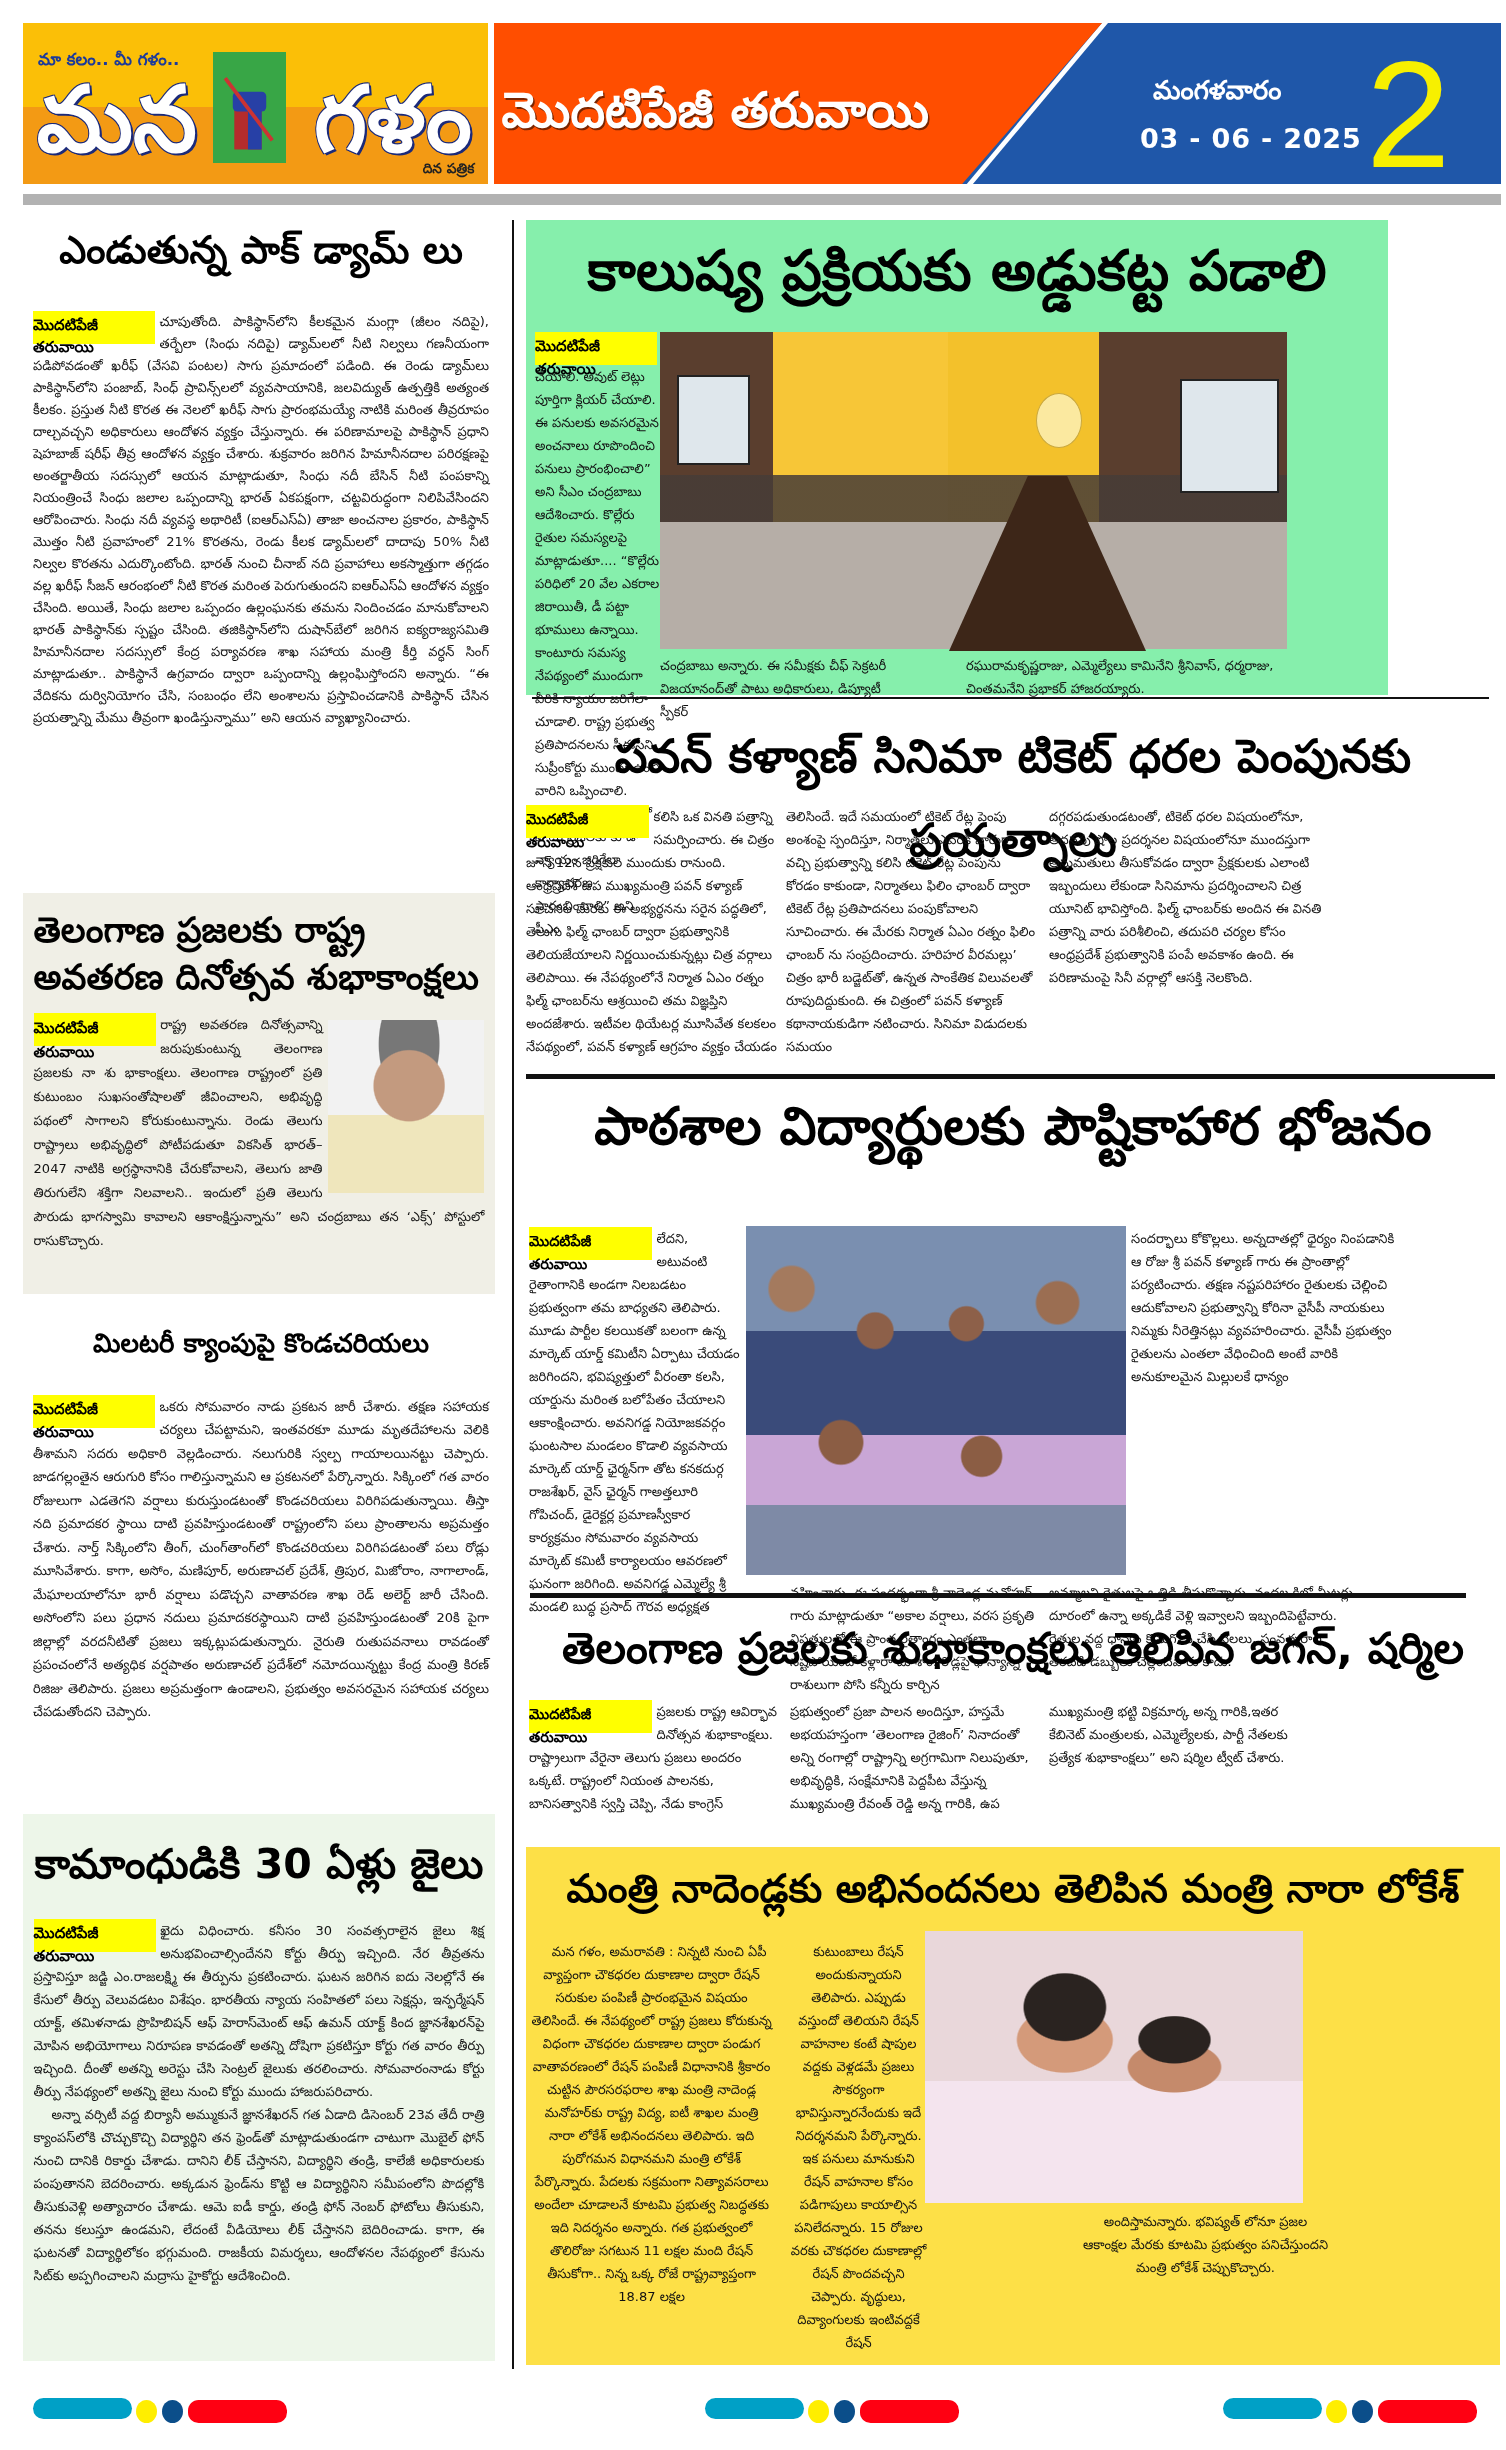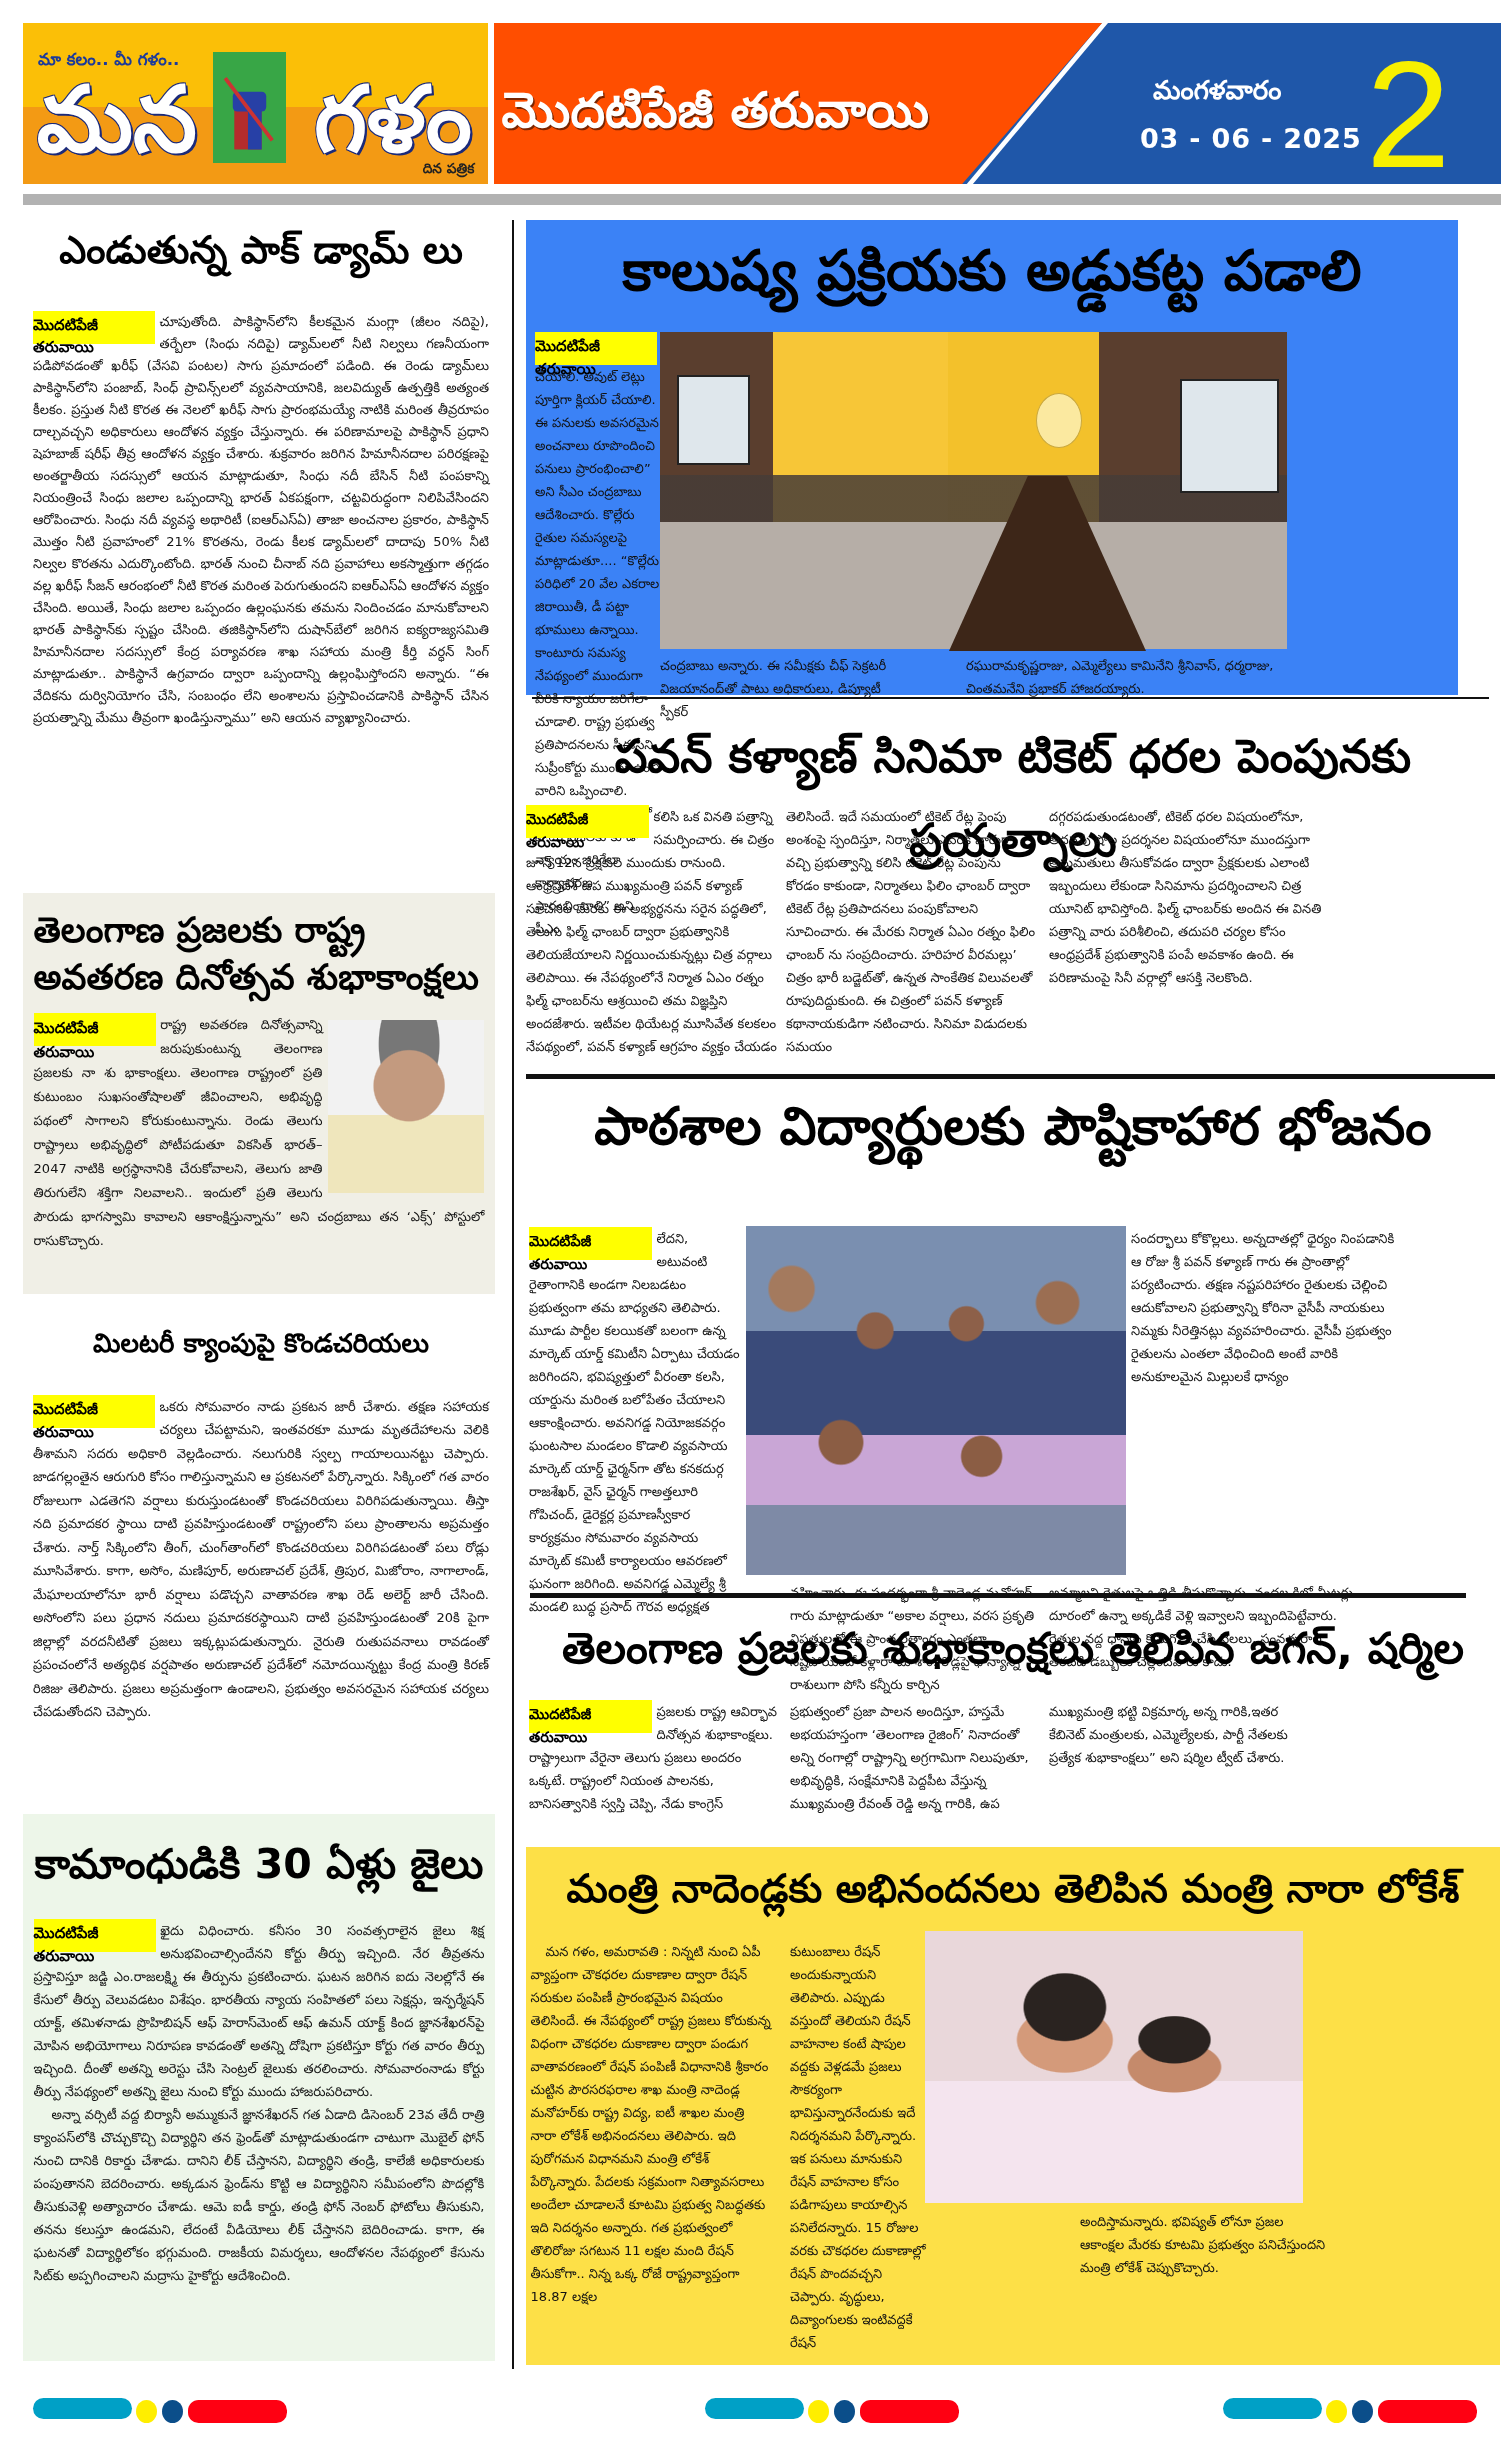--- a/index.html
+++ b/index.html
@@ -62,21 +62,21 @@
   #art3 .kicker { font-size: 15px; width: 122px; height: 33px; }
   #art3 .body { margin-top: 13.7px; line-height: 23.5px; }
 
   #art4 { left: 23px; top: 1814px; width: 472px; height: 547px; background: #edf6e9; padding: 12px 10.6px; }
   #art4 .headline { font-size: 41px; height: 79px; line-height: 76px; }
   #art4 .kicker { font-size: 15px; width: 122px; height: 33px; }
   #art4 .body { margin-top: 13.7px; line-height: 23px; }
   #art4 .body .indent { text-indent: 18px; }
 
   
-  #art5 { left: 526px; top: 220px; width: 932px; height: 475px; background: #3b82f6; padding: 0 9px; }
+  #art5 { left: 526px; top: 220px; width: 862px; height: 475px; background: #86efac; padding: 0 9px; }
   #art5 .headline { font-size: 56px; height: 106px; line-height: 91px; margin-top: 4.6px; }
   #art5 .kicker { font-size: 15px; width: 122px; height: 33px; }
   #art5 .c1text { position: absolute; left: 9px; top: 112px; width: 125px; }
   #art5 .photo { position: absolute; left: 134px; top: 112px; width: 627px; height: 317px;
                  background:
                    linear-gradient(180deg, transparent 0 45%, rgba(70,60,55,0.85) 45% 60%, #b6aea7 60%),
                    linear-gradient(90deg, #5a3e2e 0 18%, #f7c637 18% 46%, #f3c12b 46% 70%, #5a3e2e 70% 100%); }
   #art5 .photo .screen1 { position: absolute; left: 16.7px; top: 43px; width: 73px; height: 90px; background: #dfe7ec; border: 2.3px solid #222; }
   #art5 .photo .screen2 { position: absolute; right: 7.6px; top: 47px; width: 99px; height: 114px; background: #dfe7ec; border: 2.3px solid #222; }
   #art5 .photo .emblem { position: absolute; left: 376px; top: 61px; width: 46px; height: 55px; border-radius: 50%; background: #fbe9a0; border: 1.5px solid #c9a83f; }
@@ -131,21 +131,21 @@
   #art9 .col.a { left: 4.6px; width: 242px; }
   #art9 .col.b { left: 264px; width: 137px; }
   #art9 .col.c { left: 554px; top: 363px; width: 251px; }
   #art9 .photo { position: absolute; left: 399px; top: 84px; width: 378px; height: 272px;
                  background:
                    radial-gradient(ellipse at 37% 28%, #2a2320 0 12%, transparent 12.5%),
                    radial-gradient(ellipse at 37% 40%, #d49a7a 0 14%, transparent 14.5%),
                    radial-gradient(ellipse at 66% 40%, #2a2320 0 10%, transparent 10.5%),
                    radial-gradient(ellipse at 66% 50%, #c58a6b 0 13%, transparent 13.5%),
                    linear-gradient(180deg, #e9d7da 0 55%, #f4e4ee 55%); }
-  #art9 .body { line-height: 23px; text-align: left; font-size: 13px; }
+  #art9 .body { line-height: 23px; text-align: center; font-size: 13px; }
   #art9 .body .indent { text-indent: 15px; }
 
   
   .deco { position: absolute; top: 2398px; height: 23px; width: 258px; }
   .deco span { position: absolute; top: 0; height: 21px; border-radius: 10.6px; }
   .deco .cyan { left: 0; width: 99px; background: #00a0c6; }
   .deco .yel { left: 103px; width: 21px; background: #ffee00; top: 1.5px; border-radius: 50%; height: 23px; }
   .deco .navy { left: 129px; width: 21px; background: #0b4e8a; top: 1.5px; border-radius: 50%; height: 23px; }
   .deco .red { left: 155px; width: 99px; background: #ff0012; top: 1.5px; height: 23px; }
 </style>

